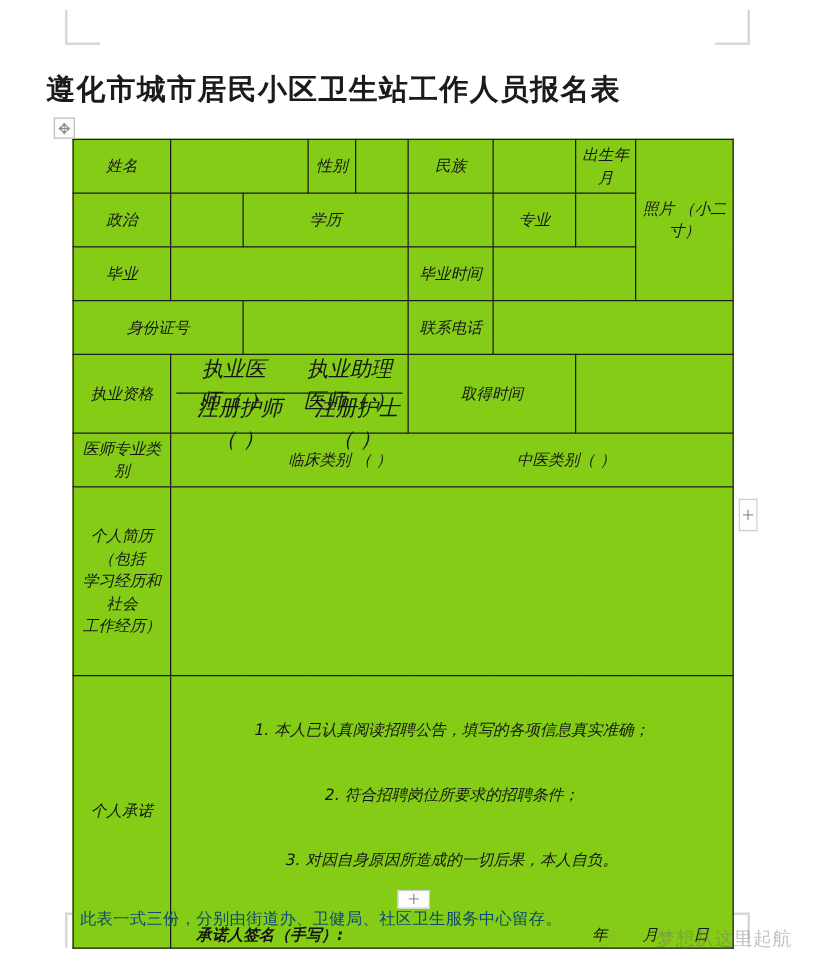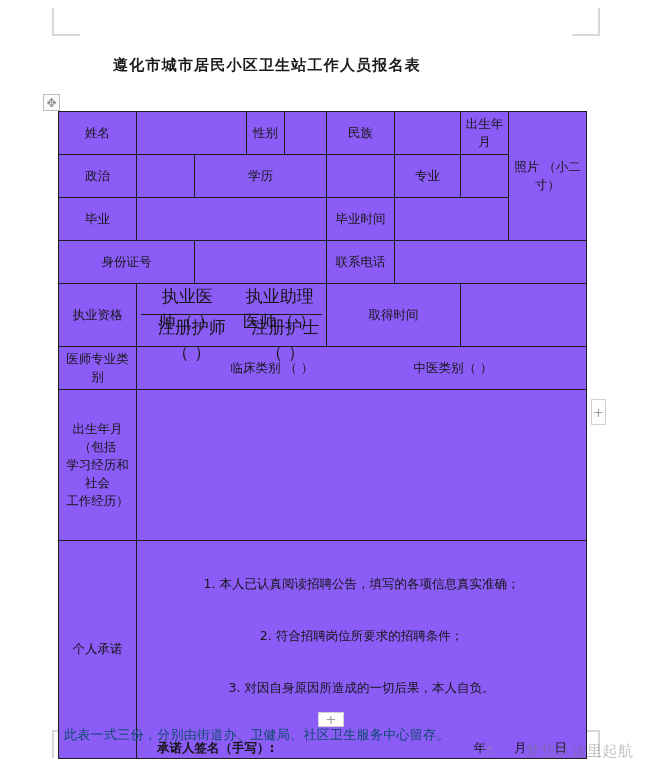--- a/index.html
+++ b/index.html
@@ -28,21 +28,21 @@
   .crop.bl { bottom: 22px; left: 52px;  border-left-width: 2px; border-top-width: 2px; }
   .crop.br { bottom: 22px; right: 56px; border-right-width: 2px; border-top-width: 2px; }
 
   
   .doc-title {
     position: absolute;
     top: 56px;
     left: 0;
     width: 534px;
     text-align: center;
-    font-size: 15px;
+    font-size: 23px;
     font-weight: 700;
     letter-spacing: 1.2px;
     font-family: "DejaVu Sans", "Liberation Sans", sans-serif;
     white-space: nowrap;
   }
 
   
   .tbl-move-handle {
     position: absolute;
     top: 94px;
@@ -82,21 +82,22 @@
   }
 
   
   table.form {
     position: absolute;
     top: 111px;
     left: 58px;
     width: 528px;
     border-collapse: collapse;
     table-layout: fixed;
-    background: #8b5cf6;
+    background: #84cc16;
+    font-style: italic;
   }
   table.form td {
     border: 1px solid #1d1d1d;
     padding: 0 4px;
     font-size: 12.5px;
     text-align: center;
     vertical-align: middle;
     font-family: "DejaVu Sans", "Liberation Sans", sans-serif;
     color: #161616;
     line-height: 1.45;
@@ -278,21 +279,21 @@
     <td class="r-h">医师专业类别</td>
     <td class="r-h doctor-cat" colspan="8">
       <span>临床类别 （  ）</span>
       <span class="gap2"></span>
       <span>中医类别（  ）</span>
     </td>
   </tr>
 
   <tr>
     <td class="resume-label">
-      <div>出生年月（包括</div>
+      <div>个人简历（包括</div>
       <div>学习经历和社会</div>
       <div>工作经历）</div>
     </td>
     <td class="resume-body" colspan="8"></td>
   </tr>
 
   <tr>
     <td>个人承诺</td>
     <td class="commit-body" colspan="8">
       <div class="item">1. 本人已认真阅读招聘公告，填写的各项信息真实准确；</div>

